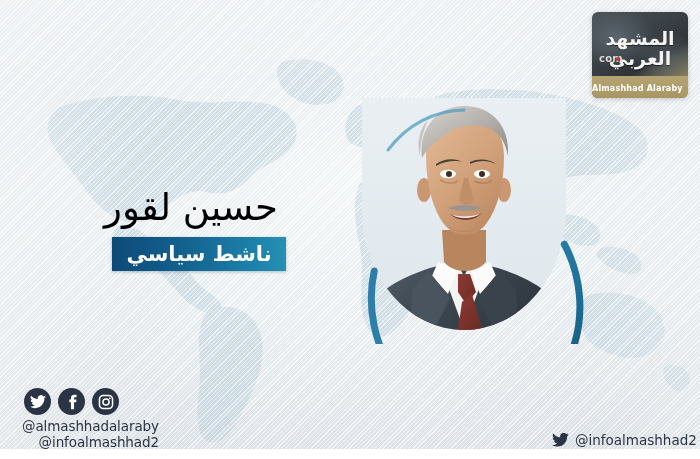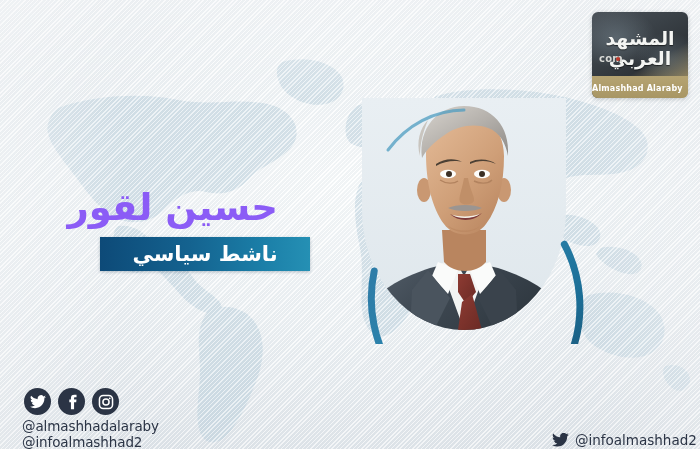--- a/index.html
+++ b/index.html
@@ -158,35 +158,34 @@
     inset: 0;
   }
 
   
   .name-text {
     position: absolute;
     right: 422px;
     top: 186px;
     direction: rtl;
     text-align: center;
-    color: #8b5cf6;
+    color: #000000;
     font-size: 37px;
-    font-weight: bold;
+    font-weight: normal;
     line-height: 44px;
     white-space: nowrap;
   }
   .role-banner {
     position: absolute;
-    left: 100px;
+    left: 112px;
     top: 237px;
     width: 174px;
     height: 34px;
     background: linear-gradient(to right, #0d4a78 0%, #14628f 42%, #1b7fa8 78%, #2590b4 100%);
     box-shadow: 0 1px 3px rgba(30,60,85,0.30);
-    padding-left: 36px;
   }
   .role-text {
     position: absolute;
     inset: 0;
     display: flex;
     align-items: center;
     justify-content: center;
     direction: rtl;
     color: #ffffff;
     font-size: 21px;
@@ -215,20 +214,21 @@
 
   .handles {
     position: absolute;
     left: 22px;
     top: 418px;
     color: #2b3445;
     font-size: 13.5px;
     line-height: 16px;
     font-weight: normal;
     letter-spacing: -0.1px;
+    text-align: right;
   }
   .handles div { white-space: nowrap; }
 
   
   .br-twitter {
     position: absolute;
     left: 552px;
     top: 432px;
     display: flex;
     align-items: center;

